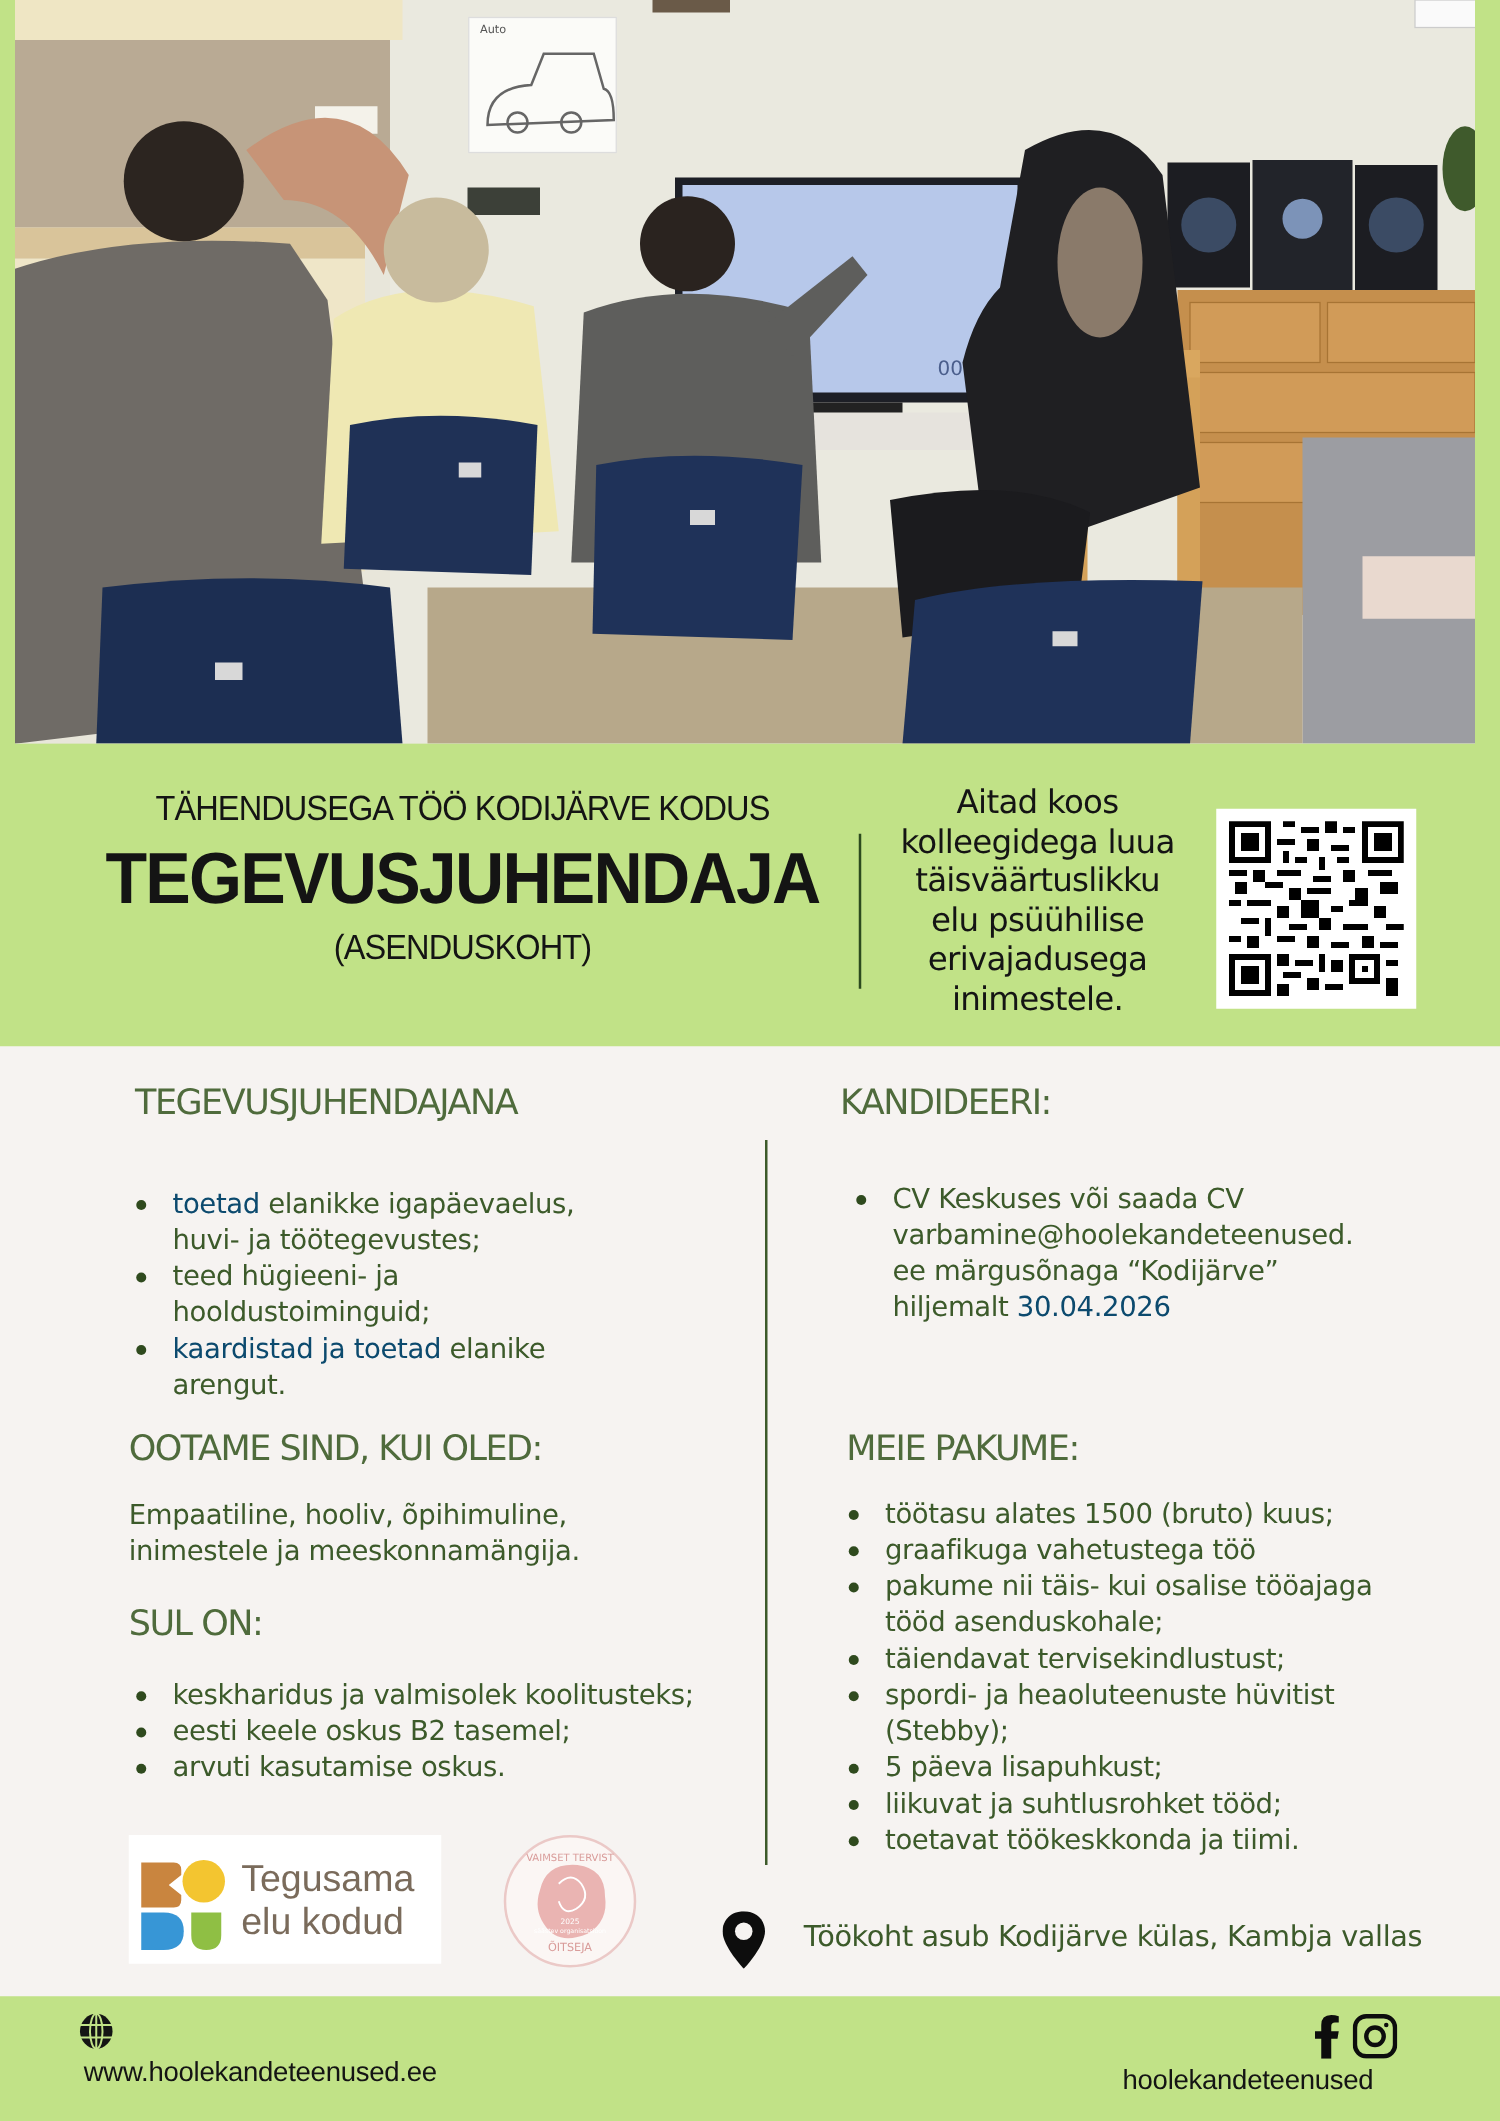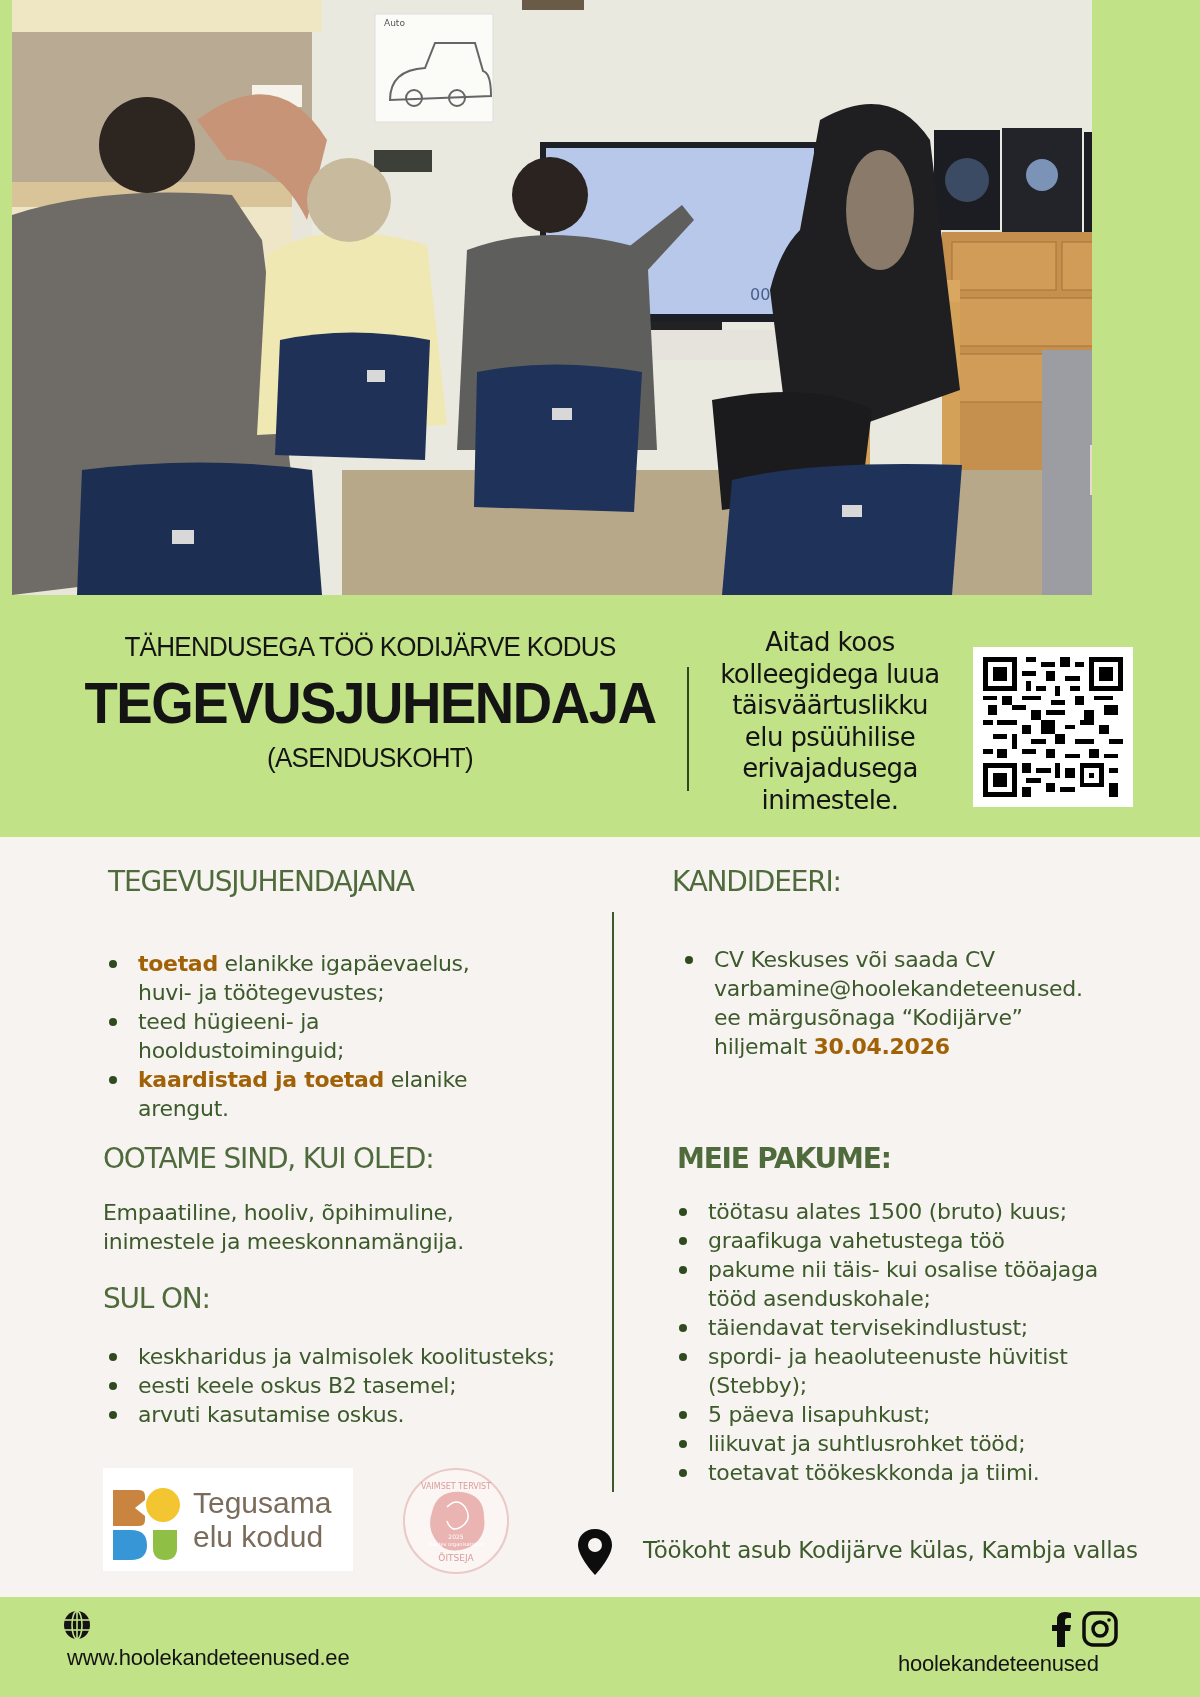--- a/index.html
+++ b/index.html
@@ -1,21 +1,21 @@
 <!DOCTYPE html>
 <html><head>
 <meta charset="utf-8">
 <style>
   * { box-sizing: border-box; margin: 0; padding: 0; }
   html, body { width: 1200px; height: 1697px; overflow: hidden; }
   body { background: #f6f3f1; font-family: "DejaVu Sans", sans-serif; position: relative; }
 
   
   .photo-wrap { position: absolute; left: 0; top: 0; width: 1200px; height: 607px; background: #c1e287; }
-  .photo { position: absolute; left: 12px; top: 0; width: 1080px; height: 595px; overflow: hidden; background: #e9e6dc; }
+  .photo { position: absolute; left: 12px; top: 0; width: 1168px; height: 595px; overflow: hidden; background: #e9e6dc; }
   .photo svg { display: block; width: 1176px; height: 595px; }
 
   
   .hero { position: absolute; left: 0; top: 595px; width: 1200px; height: 242px; background: #c1e287; }
   .hero-left { position: absolute; left: 40px; top: 36px; width: 660px; text-align: center; color: #141414; }
   .hero-kicker { font-family: "Liberation Sans", sans-serif; font-size: 28px; letter-spacing: -0.8px; transform: scaleX(0.93); transform-origin: center; }
   .hero-title { font-family: "Liberation Sans", sans-serif; font-weight: 700; font-size: 58px; letter-spacing: -1.5px; margin-top: 6px; transform: scaleX(0.94); transform-origin: center; }
   .hero-sub { font-family: "Liberation Sans", sans-serif; font-size: 28px; letter-spacing: -0.8px; margin-top: 6px; transform: scaleX(0.93); transform-origin: center; }
   .hero-divider { position: absolute; left: 687px; top: 72px; width: 2px; height: 124px; background: #2c4a1e; }
   .hero-pitch { position: absolute; left: 690px; top: 32px; width: 280px; text-align: center; font-family: "DejaVu Sans", sans-serif; font-size: 26px; line-height: 31.5px; color: #141414; letter-spacing: -0.6px; }
@@ -23,21 +23,21 @@
   .qr svg { display: block; width: 140px; height: 140px; }
 
   
   .content { position: absolute; left: 0; top: 837px; width: 1200px; height: 760px; }
   .col-divider { position: absolute; left: 612px; top: 75px; width: 2px; height: 580px; background: #3d5a2a; }
   .sec-h { position: absolute; font-family: "DejaVu Sans", sans-serif; font-size: 28px; color: #4f6b3c; letter-spacing: -1.2px; font-weight: 400; }
   .txt { color: #3c5a2a; font-family: "DejaVu Sans", sans-serif; font-size: 22px; line-height: 29px; letter-spacing: -0.3px; }
   ul.bul { list-style: none; position: absolute; }
   ul.bul li { position: relative; padding-left: 34px; }
   ul.bul li::before { content: ""; position: absolute; left: 5px; top: 11px; width: 8px; height: 8px; border-radius: 50%; background: #2f4a1e; }
-  b.strong { font-weight: 700; color: #a16207; }
+  b.strong { font-weight: 400; color: #0c4a6e; }
 
   .logo-tegus { position: absolute; left: 103px; top: 631px; width: 250px; height: 103px; background: #fff; }
   .logo-badge { position: absolute; left: 402px; top: 630px; width: 108px; height: 108px; }
 
   .loc { position: absolute; left: 578px; top: 690px; width: 600px; height: 50px; }
   .loc-icon { position: absolute; left: 0; top: 2px; width: 34px; height: 46px; }
   .loc-text { position: absolute; left: 65px; top: 10px; font-size: 23px; color: #3c5a2a; letter-spacing: -0.3px; white-space: nowrap; }
 
   
   .footer { position: absolute; left: 0; top: 1597px; width: 1200px; height: 130px; background: #c1e287; }
@@ -269,21 +269,21 @@
   <div class="sec-h" style="left:672px; top:28px;">KANDIDEERI:</div>
   <ul class="bul txt" style="left:680px; top:108px; width:480px;">
     <li>
       <span>CV Keskuses või saada CV</span><br>
       <span>varbamine@hoolekandeteenused.</span><br>
       <span>ee märgusõnaga “Kodijärve”</span><br>
       <span>hiljemalt </span><b class="strong">30.04.2026</b>
     </li>
   </ul>
 
-  <div class="sec-h" style="left:677px; top:305px;font-weight:bold;">MEIE PAKUME:</div>
+  <div class="sec-h" style="left:677px; top:305px;">MEIE PAKUME:</div>
   <ul class="bul txt" style="left:674px; top:360px; width:500px;">
     <li><span>töötasu alates 1500 (bruto) kuus;</span></li>
     <li><span>graafikuga vahetustega töö</span><br></li>
     <li><span>pakume nii täis- kui osalise tööajaga</span><br><span>tööd asenduskohale;</span></li>
     <li><span>täiendavat tervisekindlustust;</span></li>
     <li><span>spordi- ja heaoluteenuste hüvitist</span><br><span>(Stebby);</span></li>
     <li><span>5 päeva lisapuhkust;</span></li>
     <li><span>liikuvat ja suhtlusrohket tööd;</span></li>
     <li><span>toetavat töökeskkonda ja tiimi.</span></li>
   </ul>

